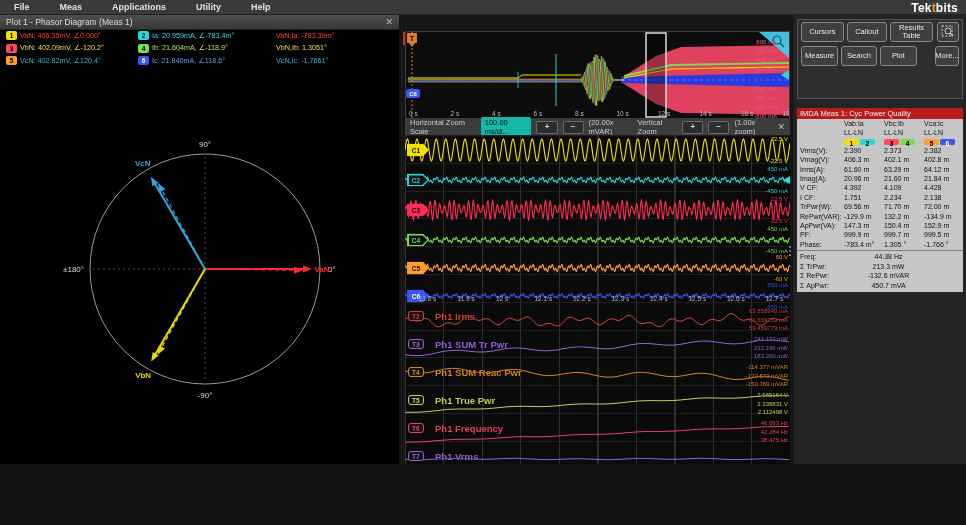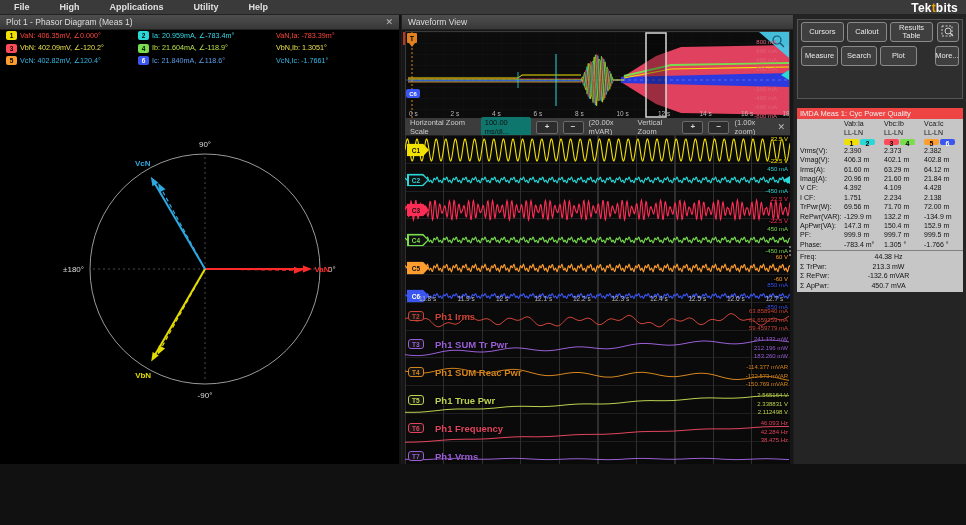--- a/index.html
+++ b/index.html
@@ -17,21 +17,21 @@
   .ph-readings{position:absolute;left:0;top:14px;width:401px;height:80px;}
   .ph-head{display:grid;grid-template-columns:132px 138px 1fr;padding:2px 0 3px 6px;color:#fff;font-size:9px;font-weight:bold;}
   .ph-row{display:grid;grid-template-columns:132px 138px 1fr;padding:1.5px 0 1.5px 6px;font-size:7.2px;align-items:center;}
   .chbadge{display:inline-block;width:11px;height:9px;border-radius:2px;color:#000;font-size:6.5px;font-weight:bold;text-align:center;line-height:9px;margin-right:3px;vertical-align:middle;}
   
   .wf-panel{position:absolute;left:402px;top:15px;width:391px;height:454px;background:#161616;}
   .wf-tab{position:absolute;left:1px;top:17px;width:4px;height:13px;background:#c03423;}
   .overview{position:absolute;left:3px;top:16px;width:385px;height:88px;background:#0c0c0c;border:1px solid #3a3a3a;box-sizing:border-box;
     background-image:repeating-linear-gradient(to right,#2125251a 0 1px,transparent 1px 19px),repeating-linear-gradient(to bottom,#21252533 0 1px,transparent 1px 11px);}
   .zoombar{position:absolute;left:3px;top:104px;width:385px;height:16px;background:#3c3c3c;display:flex;align-items:center;gap:5px;padding:0 5px;box-sizing:border-box;font-size:7.5px;color:#ccc;}
-  .zb-val{background:#0f766e;color:#111;border-radius:2px;padding:1px 4px;font-size:7.5px;}
+  .zb-val{background:#14b8a6;color:#111;border-radius:2px;padding:1px 4px;font-size:7.5px;}
   .zb-btn{background:#2c2c2c;border:1px solid #6a6a6a;border-radius:2px;color:#ddd;font-size:8px;font-weight:bold;width:22px;height:11px;line-height:10px;text-align:center;}
   .zb-close{margin-left:auto;color:#bbb;font-size:9px;}
   .main-area{position:absolute;left:3px;top:120px;width:385px;height:333px;background:#0a0a0a;overflow:hidden;
     background-image:repeating-linear-gradient(to right,#2e2e2e 0 1px,transparent 1px 38.5px),repeating-linear-gradient(to bottom,#1f1f1f 0 1px,transparent 1px 27.8px);}
   .chan-strip,.meas-strip{position:absolute;left:0;width:385px;height:26px;}
   .cbadge{position:absolute;left:2px;top:50%;transform:translateY(-50%);width:22px;height:13px;clip-path:polygon(0 0,72% 0,100% 50%,72% 100%,0 100%);}
   .cbadge .inner{position:absolute;inset:1.5px;clip-path:polygon(0 0,72% 0,100% 50%,72% 100%,0 100%);}
   .cbadge span{position:absolute;inset:0;display:flex;align-items:center;justify-content:center;padding-right:4px;font-size:6.5px;font-weight:bold;}
   .sc-label{position:absolute;right:2px;font-size:6px;text-shadow:0 0 2px #000,0 0 2px #000;}
   .tick-row{position:absolute;left:0;top:160px;width:385px;height:11px;}
@@ -42,21 +42,21 @@
   .mvals div{font-size:6px;line-height:8.6px;text-shadow:0 0 2px #000;}
   .lvl-arrow{position:absolute;right:0;width:0;height:0;border-top:4px solid transparent;border-bottom:4px solid transparent;border-right:7px solid #29d8d8;}
   .dots-handle{position:absolute;left:789px;top:246px;display:flex;flex-direction:column;gap:2px;}
   .dots-handle i{width:2px;height:2px;background:#909090;border-radius:50%;}
   
   .right-panel{position:absolute;left:794px;top:15px;width:172px;height:454px;background:#242424;}
   .addnew{position:absolute;left:3px;top:4px;width:166px;height:80px;background:#2e2e2e;border:1px solid #555;box-sizing:border-box;}
   .addnew-title{text-align:center;color:#eee;font-size:9px;font-weight:bold;padding:3px 0 2px;}
   .btn-row{display:flex;gap:3px;padding:2px 3px;}
   .tbtn{background:#3f3f3f;border:1px solid #8a8a8a;border-radius:3px;color:#e8e8e8;font-size:7.5px;height:20px;display:flex;align-items:center;justify-content:center;text-align:center;line-height:8px;box-sizing:border-box;}
-  .imda-header{position:absolute;left:3px;top:93px;width:166px;height:11px;background:#ef4444;color:#f0f0f0;font-size:7.5px;display:flex;align-items:center;padding-left:3px;box-sizing:border-box;}
+  .imda-header{position:absolute;left:3px;top:93px;width:166px;height:11px;background:#b91c1c;color:#f0f0f0;font-size:7.5px;display:flex;align-items:center;padding-left:3px;box-sizing:border-box;}
   .imda-table{position:absolute;left:3px;top:104px;width:166px;background:#c6c6c6;color:#111;padding-bottom:2px;}
   .t-grid{display:grid;grid-template-columns:47px 40px 40px 39px;align-items:center;}
   .t-grid div{font-size:7px;line-height:9.4px;white-space:nowrap;}
   .t-label{padding-left:3px;}
   .chippair{display:flex;gap:1px;padding:1px 0;}
   .chip{width:15px;height:6px;border-radius:2px;font-size:5px;font-weight:bold;text-align:center;line-height:6px;color:#000;}
   .t-summary{border-top:1px solid #808080;margin-top:1px;padding-top:1px;}
   .sum-row{display:grid;grid-template-columns:47px 1fr;align-items:center;}
   .sum-row div{font-size:7px;line-height:9.4px;}
   .sum-val{text-align:center;padding-right:30px;}
@@ -82,21 +82,21 @@
   .trig-badge{width:14px;height:9px;border-radius:2px;color:#000;font-size:6.5px;font-weight:bold;text-align:center;line-height:9px;}
   .preview{position:absolute;top:9px;width:52px;height:25px;background:#e8192c;border-radius:4px;color:#fff;font-size:8.5px;font-weight:bold;display:flex;align-items:center;justify-content:center;}
 </style>
 </head>
 <body>
 
 <div id="screen">
 
   <div class="menubar">
     <div class="menu-item">File</div>
-    <div class="menu-item">High</div>
+    <div class="menu-item">Meas</div>
     <div class="menu-item">Applications</div>
     <div class="menu-item">Utility</div>
     <div class="menu-item">Help</div>
   </div>
   <div class="logo"><span>Tek</span><span class="accent">t</span><span>bits</span></div>
 
   <div class="plot-panel">
     <div class="ptitle">
       <span>Plot 1 - Phasor Diagram (Meas 1)</span>
       <span class="close">✕</span>
@@ -140,23 +140,20 @@
         <polygon points="157.63832644100975,245.79552364600175 158.92374204580472,236.2248545616091 165.05199373480485,239.6078312443941" fill="#e3dc00"></polygon>
         <line x1="205" y1="160" x2="152.8785222955201" y2="71.16109207165249" stroke="#2fa8e0" stroke-width="2"></line>
         <polygon points="150.85438723903545,67.71103739482346 158.42748895835132,73.7025422432647 152.3898932739005,77.24477859211285" fill="#2fa8e0"></polygon>
         <text x="142.75784701309684" y="56.910818687507344" text-anchor="middle" fill="#2fa8e0" font-size="8" font-weight="bold">VcN</text>
         <line x1="205" y1="160" x2="160.00296535358297" y2="77.46960030976983" stroke="#2fa8e0" stroke-width="1.2" stroke-dasharray="4,3"></line>
         <polygon points="158.08819792182055,73.95766840805791 165.46936505728397,80.18409368411761 159.32348422928808,83.53493668970185" fill="#2fa8e0"></polygon>
       </svg>
   </div>
 
   <div class="wf-panel">
-    <div class="ptitle">
-      <span>Waveform View</span>
-    </div>
     <div class="wf-tab"></div>
     <div class="overview">
       <svg id="overview-svg" width="383" height="86" viewBox="0 0 383 86">
           <path d="M215,46 L250,24 L275,15 L383,13 L383,83 L275,81 L250,72 L215,50 Z" fill="#e0415e"></path>
           <polygon points="215,45 383,41 383,55 215,51" fill="#2a3ae0"></polygon>
           <polyline points="218,44 265,33 383,31" fill="none" stroke="#79dd4e" stroke-width="1.8"></polyline>
           <polyline points="218,46 265,37 383,35" fill="none" stroke="#f2e200" stroke-width="1.2"></polyline>
           <line x1="0" y1="48" x2="383" y2="48" stroke="#cccccc" stroke-dasharray="3,3" stroke-width="0.6" opacity="0.55"></line>
           <polyline points="2,47 175,47" fill="none" stroke="#ff2d55" stroke-width="0.8"></polyline>
           <polyline points="2,49 175,49" fill="none" stroke="#29d8d8" stroke-width="0.8"></polyline>

